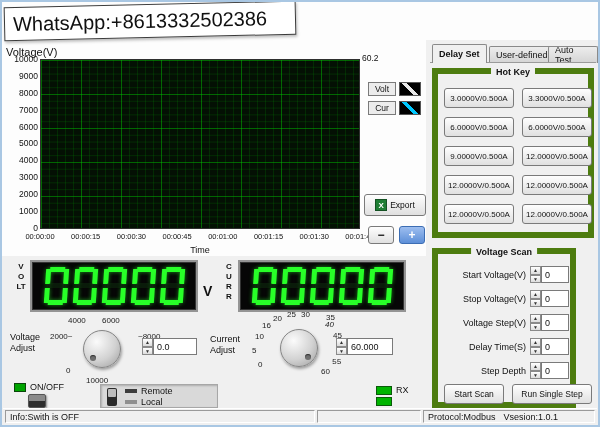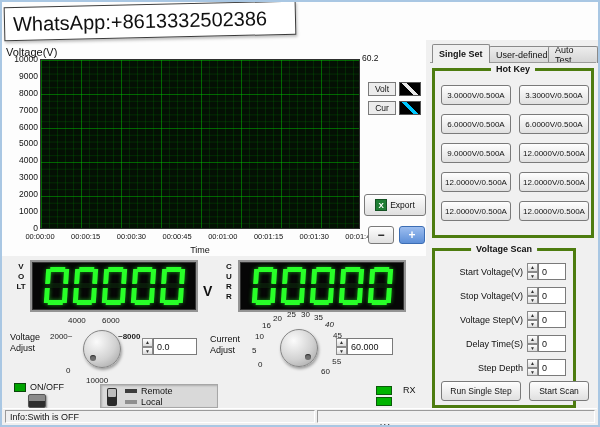--- a/index.html
+++ b/index.html
@@ -96,29 +96,29 @@
   
   .onoff-row{left:12px;top:380px;display:flex;align-items:center;gap:4px;}
   .led{width:12px;height:9px;background:#00a400;border:1px solid #0a460a;}
   .rocker{left:26px;top:392px;width:18px;height:14px;border:1px solid #555;border-radius:2px;
     background:linear-gradient(#8a8a8a 0 50%,#2e2e2e 50% 100%);box-shadow:1px 1px 2px rgba(0,0,0,.4);cursor:pointer;}
   .rl-panel{left:98px;top:382px;width:118px;height:24px;background:#d9d9d9;border:1px solid #a7a7a7;box-shadow:inset 1px 1px 2px rgba(0,0,0,.2);}
   .rl-switch{position:absolute;left:6px;top:3px;width:10px;height:18px;background:#2a2a2a;border-radius:2px;cursor:pointer;}
   .rl-switch::after{content:"";position:absolute;left:1px;top:1px;width:8px;height:8px;background:#bdbdbd;border-radius:1px;}
   .rl-row{position:absolute;left:24px;display:flex;align-items:center;gap:4px;}
   .rl-swatch{width:12px;height:4px;background:#3c3c3c;}
-  .io-row{display:flex;align-items:center;gap:11px;}
+  .io-row{display:flex;align-items:center;gap:4px;}
   .io-led{width:16px;height:9px;background:#00b400;border:1px solid #0a5a0a;}
   
   .tab{position:absolute;top:44px;height:17px;padding:0 6px;display:flex;align-items:center;
     border:1px solid #8a8a8a;border-bottom:none;border-radius:2px 2px 0 0;
     background:linear-gradient(#ededed,#d4d4d4);font-size:9px;cursor:pointer;}
   .tab.active{top:42px;height:19px;background:#f0f0f0;z-index:2;font-weight:bold;}
   .tabline{left:428px;top:60px;width:166px;height:1px;background:#9a9a9a;}
-  .groupbox{border:3px solid #4d7c0f;}
+  .groupbox{border:6px solid #4d7c0f;}
   .gb-title{position:absolute;top:-7px;left:50%;transform:translateX(-50%);background:#f0f0f0;padding:0 5px;font-size:9px;font-weight:bold;white-space:nowrap;}
   .hotkey-group{left:430px;top:66px;width:162px;height:170px;}
   .hotkeys{position:absolute;left:6px;top:14px;width:148px;display:grid;grid-template-columns:1fr 1fr;gap:9px 8px;}
   .hotkeys .btn{height:20px;font-size:8px;padding:0;}
   .scan-group{left:430px;top:246px;width:144px;height:160px;}
   .scan-row{position:absolute;left:4px;display:flex;align-items:center;gap:4px;}
   .scan-row .lbl{width:84px;text-align:right;font-size:9px;}
   .scan-btns{position:absolute;left:6px;top:130px;display:flex;gap:8px;}
   .scan-btns .btn{height:20px;font-size:8.5px;}
   
@@ -285,21 +285,21 @@
         <div class="seg seg-g"></div>
       </div>
     </div>
 
   <div class="abs adjust-label" style="left:8px;top:330px;">Voltage Adjust</div>
   <div class="abs knob-zone" style="left:50px;top:312px;">
     <span class="tick" style="left:14px;top:52px;">0</span>
     <span class="tick" style="left:-2px;top:18px;">2000~</span>
     <span class="tick" style="left:16px;top:2px;">4000</span>
     <span class="tick" style="left:50px;top:2px;">6000</span>
-    <span class="tick" style="left:66px;top:18px;font-weight:bold;">~8000</span>
+    <span class="tick" style="left:86px;top:18px;">~8000</span>
     <span class="tick" style="left:34px;top:62px;">10000</span>
     <div class="knob" style="left:31px;top:16px;">
       <span class="knob-dot" style="left:6px;bottom:6px;"></span>
     </div>
   </div>
   <div class="abs numctl" style="left:140px;top:336px;">
     <span class="spin">
       <div>▲</div>
       <div>▼</div>
     </span>
@@ -308,21 +308,21 @@
 
   <div class="abs adjust-label" style="left:208px;top:332px;">Current Adjust</div>
   <div class="abs knob-zone" style="left:248px;top:308px;">
     <span class="tick" style="left:8px;top:50px;">0</span>
     <span class="tick" style="left:2px;top:36px;">5</span>
     <span class="tick" style="left:5px;top:22px;">10</span>
     <span class="tick" style="left:12px;top:11px;">16</span>
     <span class="tick" style="left:23px;top:4px;">20</span>
     <span class="tick" style="left:37px;top:0px;">25</span>
     <span class="tick" style="left:51px;top:0px;">30</span>
-    <span class="tick" style="left:64px;top:3px;">35</span>
+    <span class="tick" style="left:76px;top:3px;">35</span>
     <span class="tick" style="left:75px;top:10px;font-style:italic;">40</span>
     <span class="tick" style="left:83px;top:21px;">45</span>
     <span class="tick" style="left:86px;top:34px;">50</span>
     <span class="tick" style="left:82px;top:47px;font-family:Liberation Mono, monospace;">55</span>
     <span class="tick" style="left:71px;top:57px;">60</span>
     <div class="knob" style="left:30px;top:19px;">
       <span class="knob-dot" style="right:6px;bottom:6px;"></span>
     </div>
   </div>
   <div class="abs numctl" style="left:334px;top:336px;">
@@ -353,21 +353,21 @@
 
   <div class="abs io-row" style="left:374px;top:383px;">
     <span class="io-led"></span>
     <span>RX</span>
   </div>
   <div class="abs io-row" style="left:374px;top:395px;flex-direction:column;">
     <span class="io-led"></span>
     <span>TX</span>
   </div>
 
-  <div class="tab active" style="left:430px;">Single Set</div>
+  <div class="tab active" style="left:430px;">Delay Set</div>
   <div class="tab" style="left:487px;">User-defined</div>
   <div class="tab" style="left:546px;">Auto Test</div>
   <div class="abs tabline"></div>
 
   <div class="abs groupbox hotkey-group">
     <span class="gb-title">Hot Key</span>
     <div class="hotkeys">
       <button class="btn">3.0000V/0.500A</button>
       <button class="btn">3.3000V/0.500A</button>
       <button class="btn">6.0000V/0.500A</button>
@@ -429,25 +429,29 @@
       <span class="numctl">
         <span class="spin">
             <div>▲</div>
             <div>▼</div>
           </span>
         <span class="numfield">0</span>
       </span>
     </div>
 
     <div class="scan-btns">
+      <button class="btn" style="width:60px;">Start Scan</button>
       <button class="btn" style="width:80px;">Run Single Step</button>
-      <button class="btn" style="width:60px;">Start Scan</button>
     </div>
   </div>
 
   <div class="abs statusbar">
     <div class="status-cell" style="width:310px;">
       <span>Info:Swith is OFF</span>
     </div>
     <div class="status-cell" style="flex:1;"></div>
+    <div class="status-cell" style="width:172px;gap:8px;">
+      <span>Protocol:Modbus</span>
+      <span>Vsesion:1.0.1</span>
+    </div>
   </div>
 
 </div>
 
 </body></html>

